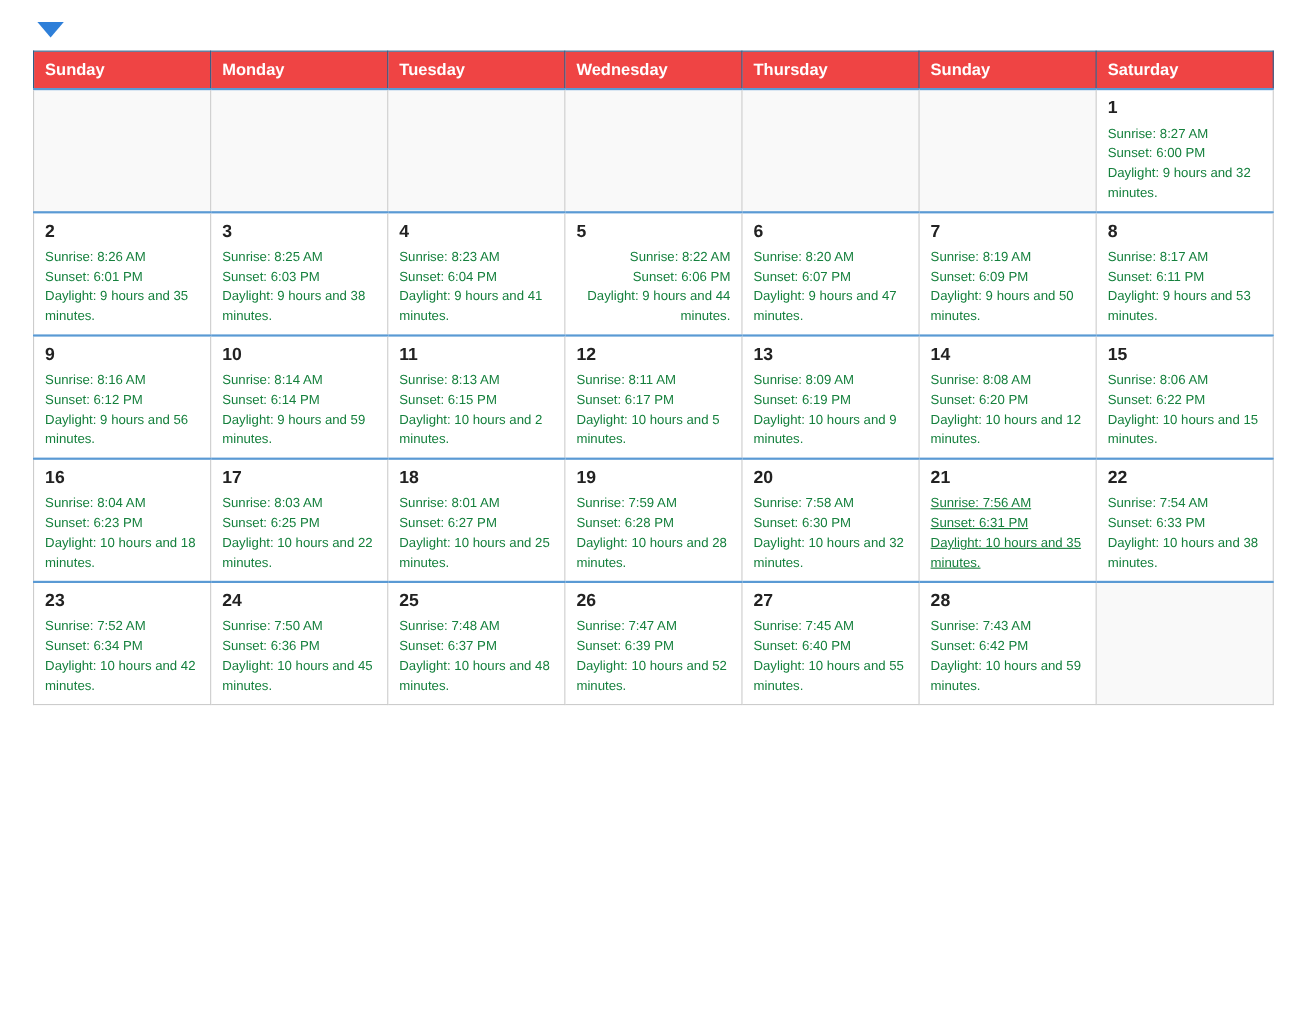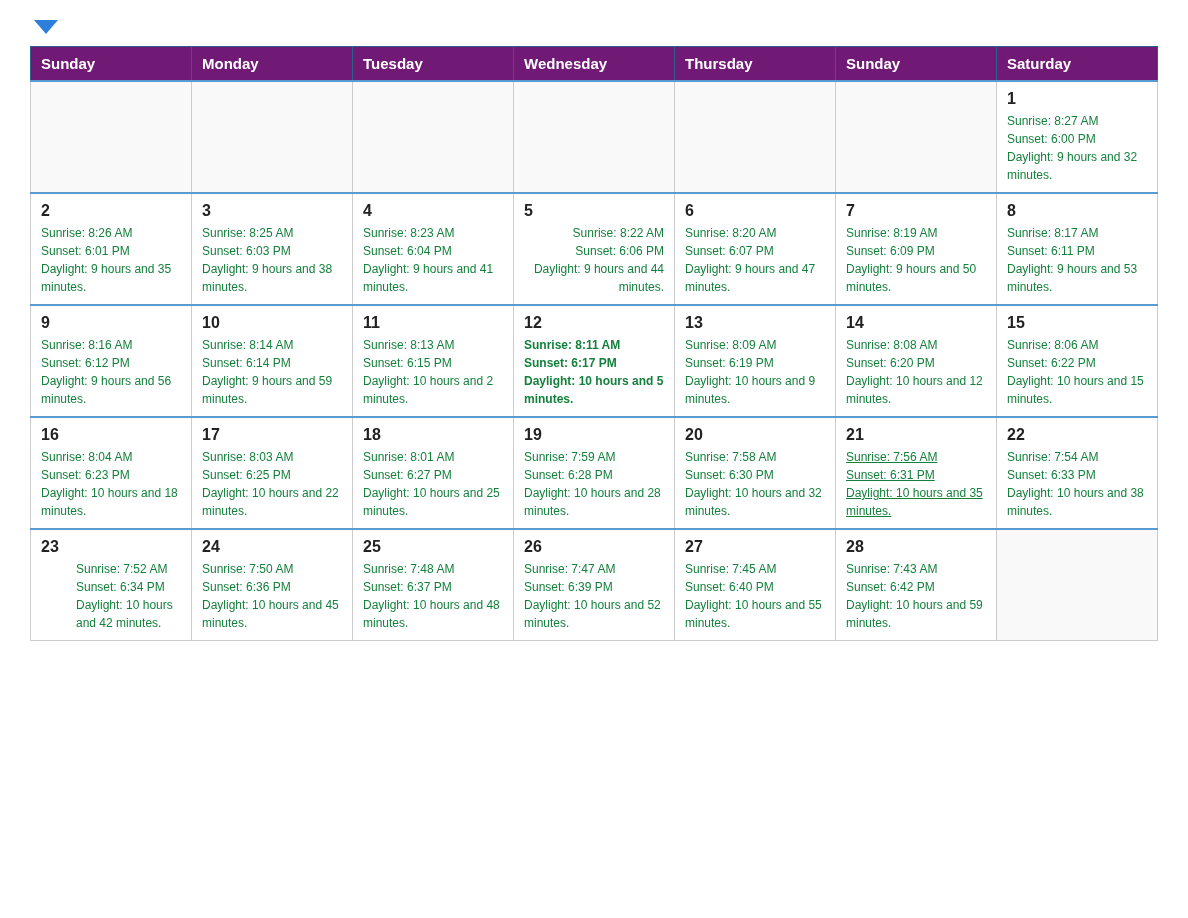--- a/index.html
+++ b/index.html
@@ -56,21 +56,21 @@
       font-size: 22px;
       color: #444;
       margin-top: 4px;
     }
     .calendar {
       width: 100%;
       border-collapse: collapse;
       margin-top: 8px;
     }
     .calendar th {
-      background: #701a75;
+      background: #ef4444;
       color: #fff;
       font-size: 15px;
       font-weight: bold;
       padding: 8px 10px;
       text-align: left;
       border: 1px solid #2c5f8a;
     }
     .calendar td {
       vertical-align: top;
       border: 1px solid #ccc;
@@ -204,21 +204,21 @@
 Daylight: 9 hours and 59 minutes.</div>
         </td>
         <td>
           <span class="day-num">11</span>
           <div class="day-info" style="white-space: pre-line;">Sunrise: 8:13 AM
 Sunset: 6:15 PM
 Daylight: 10 hours and 2 minutes.</div>
         </td>
         <td>
           <span class="day-num">12</span>
-          <div class="day-info" style="white-space: pre-line; font-weight: bold;">Sunrise: 8:11 AM
+          <div class="day-info" style="white-space: pre-line;">Sunrise: 8:11 AM
 Sunset: 6:17 PM
 Daylight: 10 hours and 5 minutes.</div>
         </td>
         <td>
           <span class="day-num">13</span>
           <div class="day-info" style="white-space: pre-line;">Sunrise: 8:09 AM
 Sunset: 6:19 PM
 Daylight: 10 hours and 9 minutes.</div>
         </td>
         <td>
@@ -274,21 +274,21 @@
         <td>
           <span class="day-num">22</span>
           <div class="day-info" style="white-space: pre-line;">Sunrise: 7:54 AM
 Sunset: 6:33 PM
 Daylight: 10 hours and 38 minutes.</div>
         </td>
       </tr>
       <tr>
         <td>
           <span class="day-num">23</span>
-          <div class="day-info" style="white-space: pre-line; margin-left: 35px;">Sunrise: 7:52 AM
+          <div class="day-info" style="white-space: pre-line;">Sunrise: 7:52 AM
 Sunset: 6:34 PM
 Daylight: 10 hours and 42 minutes.</div>
         </td>
         <td>
           <span class="day-num">24</span>
           <div class="day-info" style="white-space: pre-line;">Sunrise: 7:50 AM
 Sunset: 6:36 PM
 Daylight: 10 hours and 45 minutes.</div>
         </td>
         <td>

